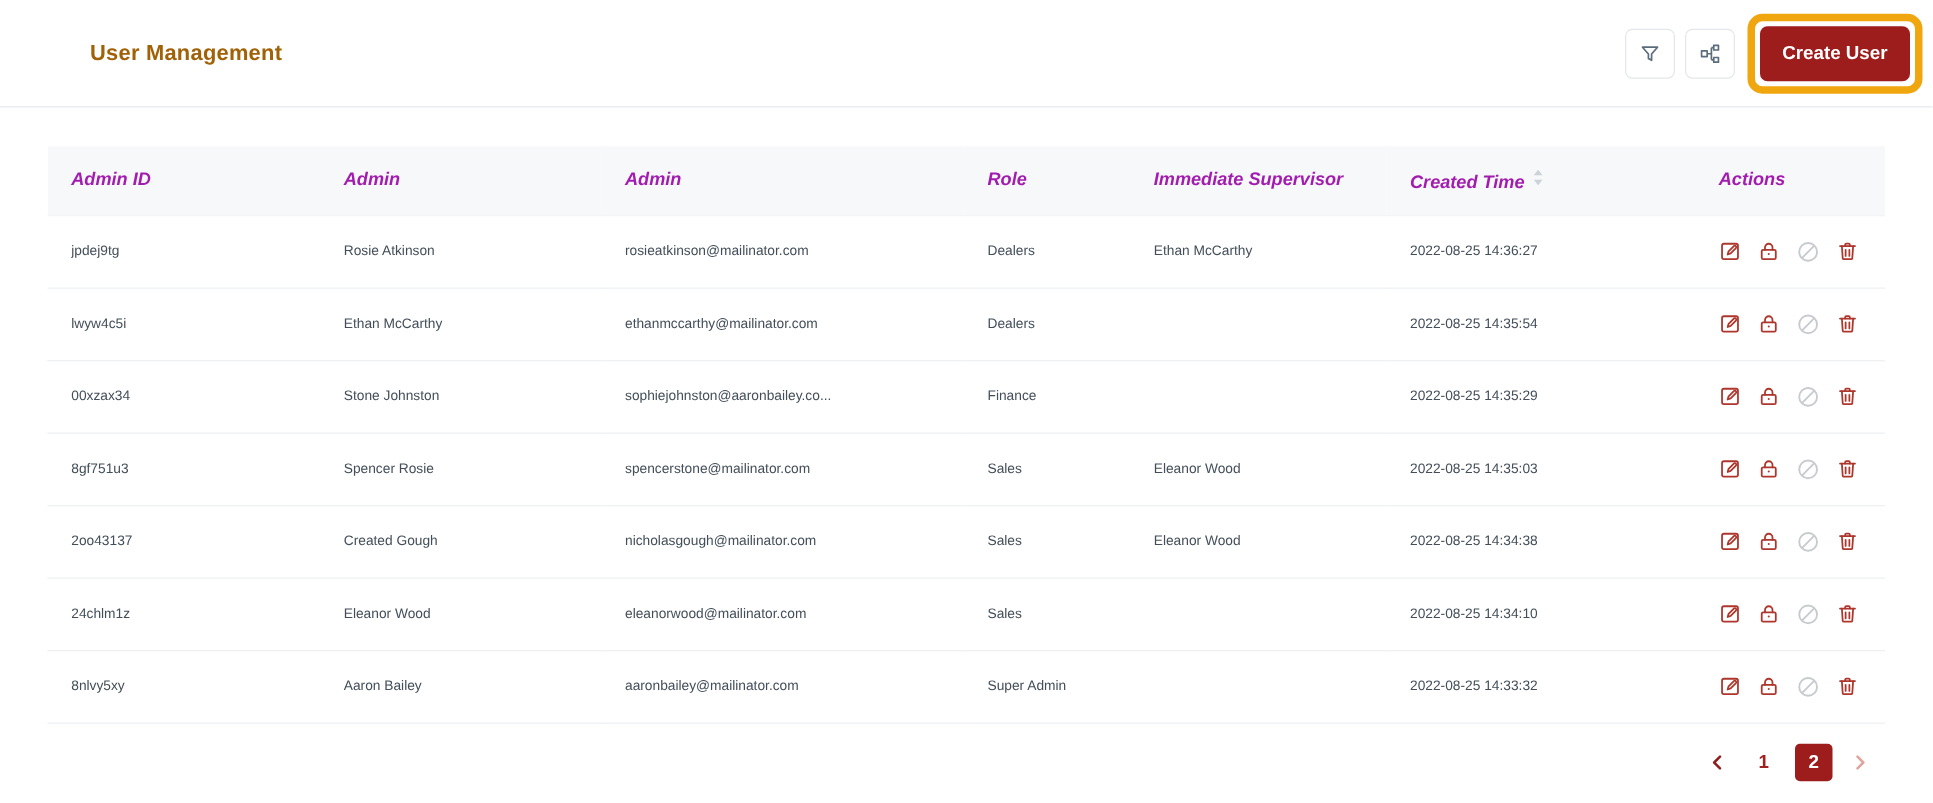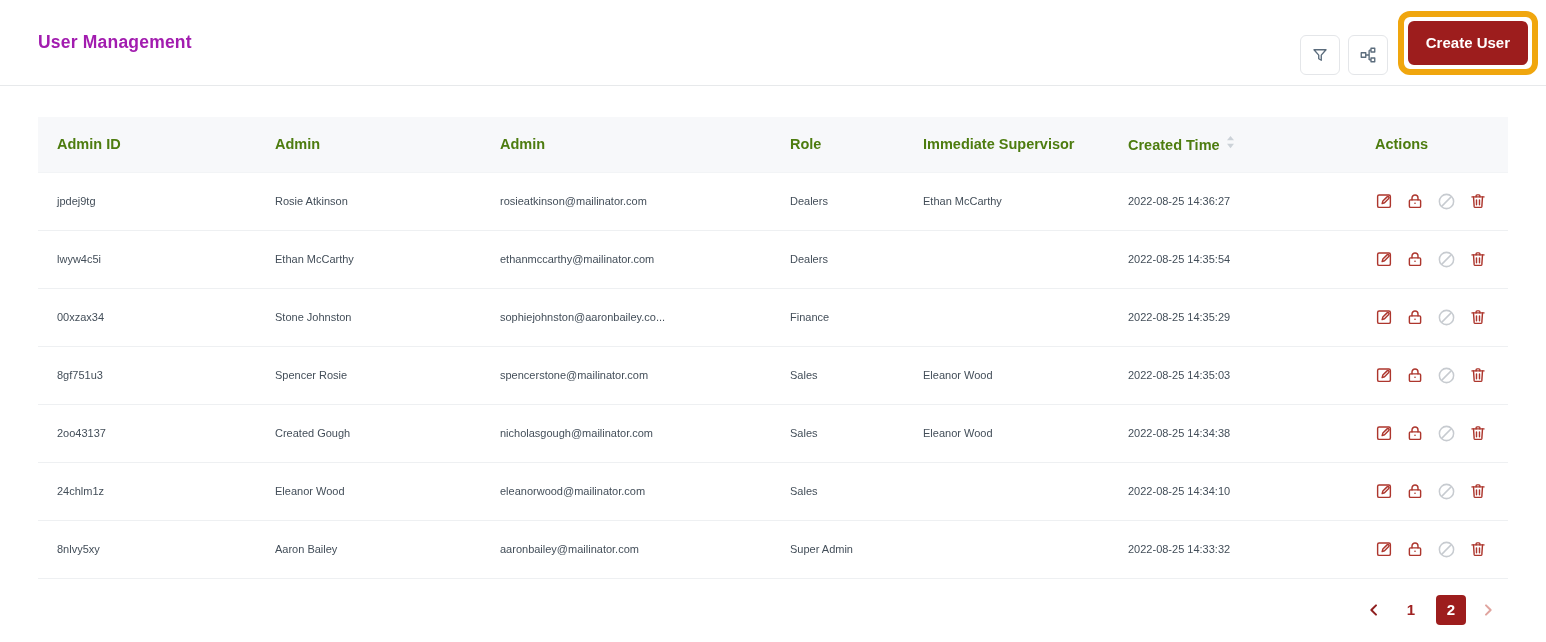--- a/index.html
+++ b/index.html
@@ -13,23 +13,23 @@
   .app { width: 1546px; height: 642px; background: #fff; position: relative; }
 
   
   .topbar {
     height: 86px;
     display: flex; align-items: center; justify-content: space-between;
     padding: 0 8px 0 38px;
     border-bottom: 1px solid #e7e9eb;
   }
   .page-title {
-    font-size: 17.5px; font-weight: bold; color: #a21caf; letter-spacing: .2px;
-  }
-  .toolbar { display: flex; align-items: flex-end; }
+    font-size: 17.5px; font-weight: bold; color: #a16207; letter-spacing: .2px; margin-left: 34px;
+  }
+  .toolbar { display: flex; align-items: center; }
   .icon-btn {
     width: 40px; height: 40px;
     border: 1px solid #e4e6e9; border-radius: 6px;
     background: #fff;
     display: flex; align-items: center; justify-content: center;
     cursor: pointer; margin-left: 8px;
   }
   .icon-btn svg { display: block; }
   .highlight-ring {
     margin-left: 10px;
@@ -48,23 +48,23 @@
     cursor: pointer;
   }
 
   
   .table-wrap { margin: 31px 38px 0 38px; }
   table { width: 1470px; border-collapse: collapse; table-layout: fixed; }
   thead th {
     background: #f7f8fa;
     height: 55px;
     text-align: left;
-    font-size: 14.5px; font-weight: bold; color: #4d7c0f;
+    font-size: 14.5px; font-weight: bold; color: #a21caf;
     padding: 0 10px 0 19px;
-    white-space: nowrap; overflow: hidden;
+    white-space: nowrap; overflow: hidden; font-style: italic;
   }
   tbody td {
     height: 58px;
     border-bottom: 1px solid #eef0f2;
     font-size: 11px; color: #434e59;
     padding: 0 10px 0 19px;
     white-space: nowrap; overflow: hidden; text-overflow: ellipsis;
     background: #fff;
   }
   tbody tr:first-child td { border-top: 1px solid #f2f4f6; }

